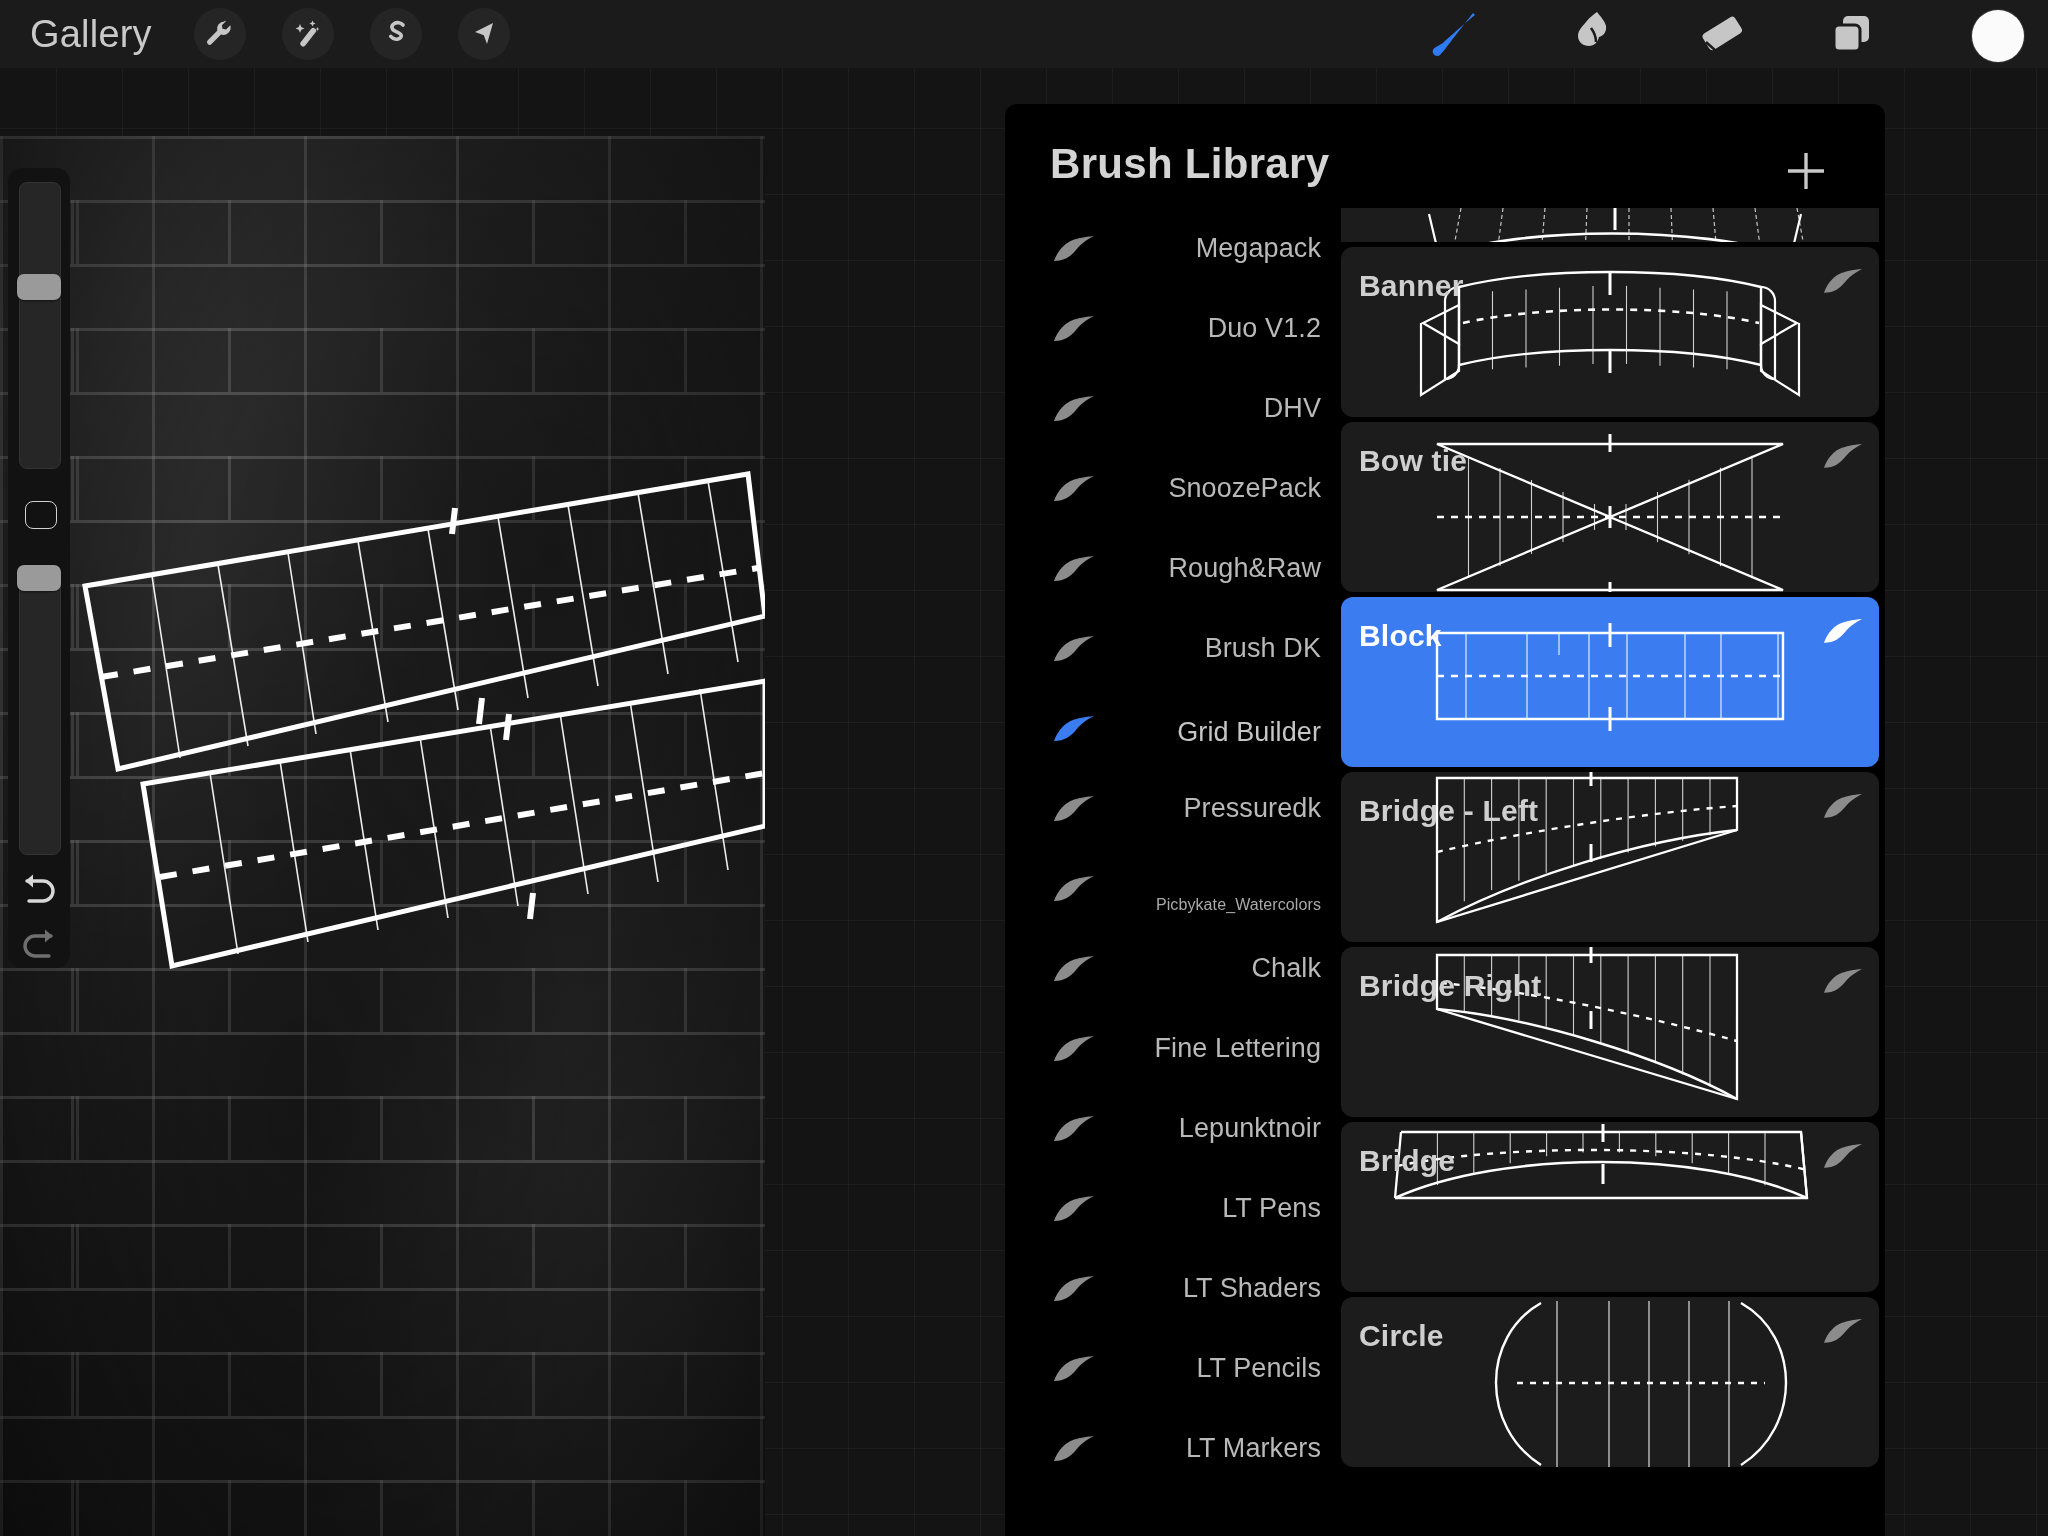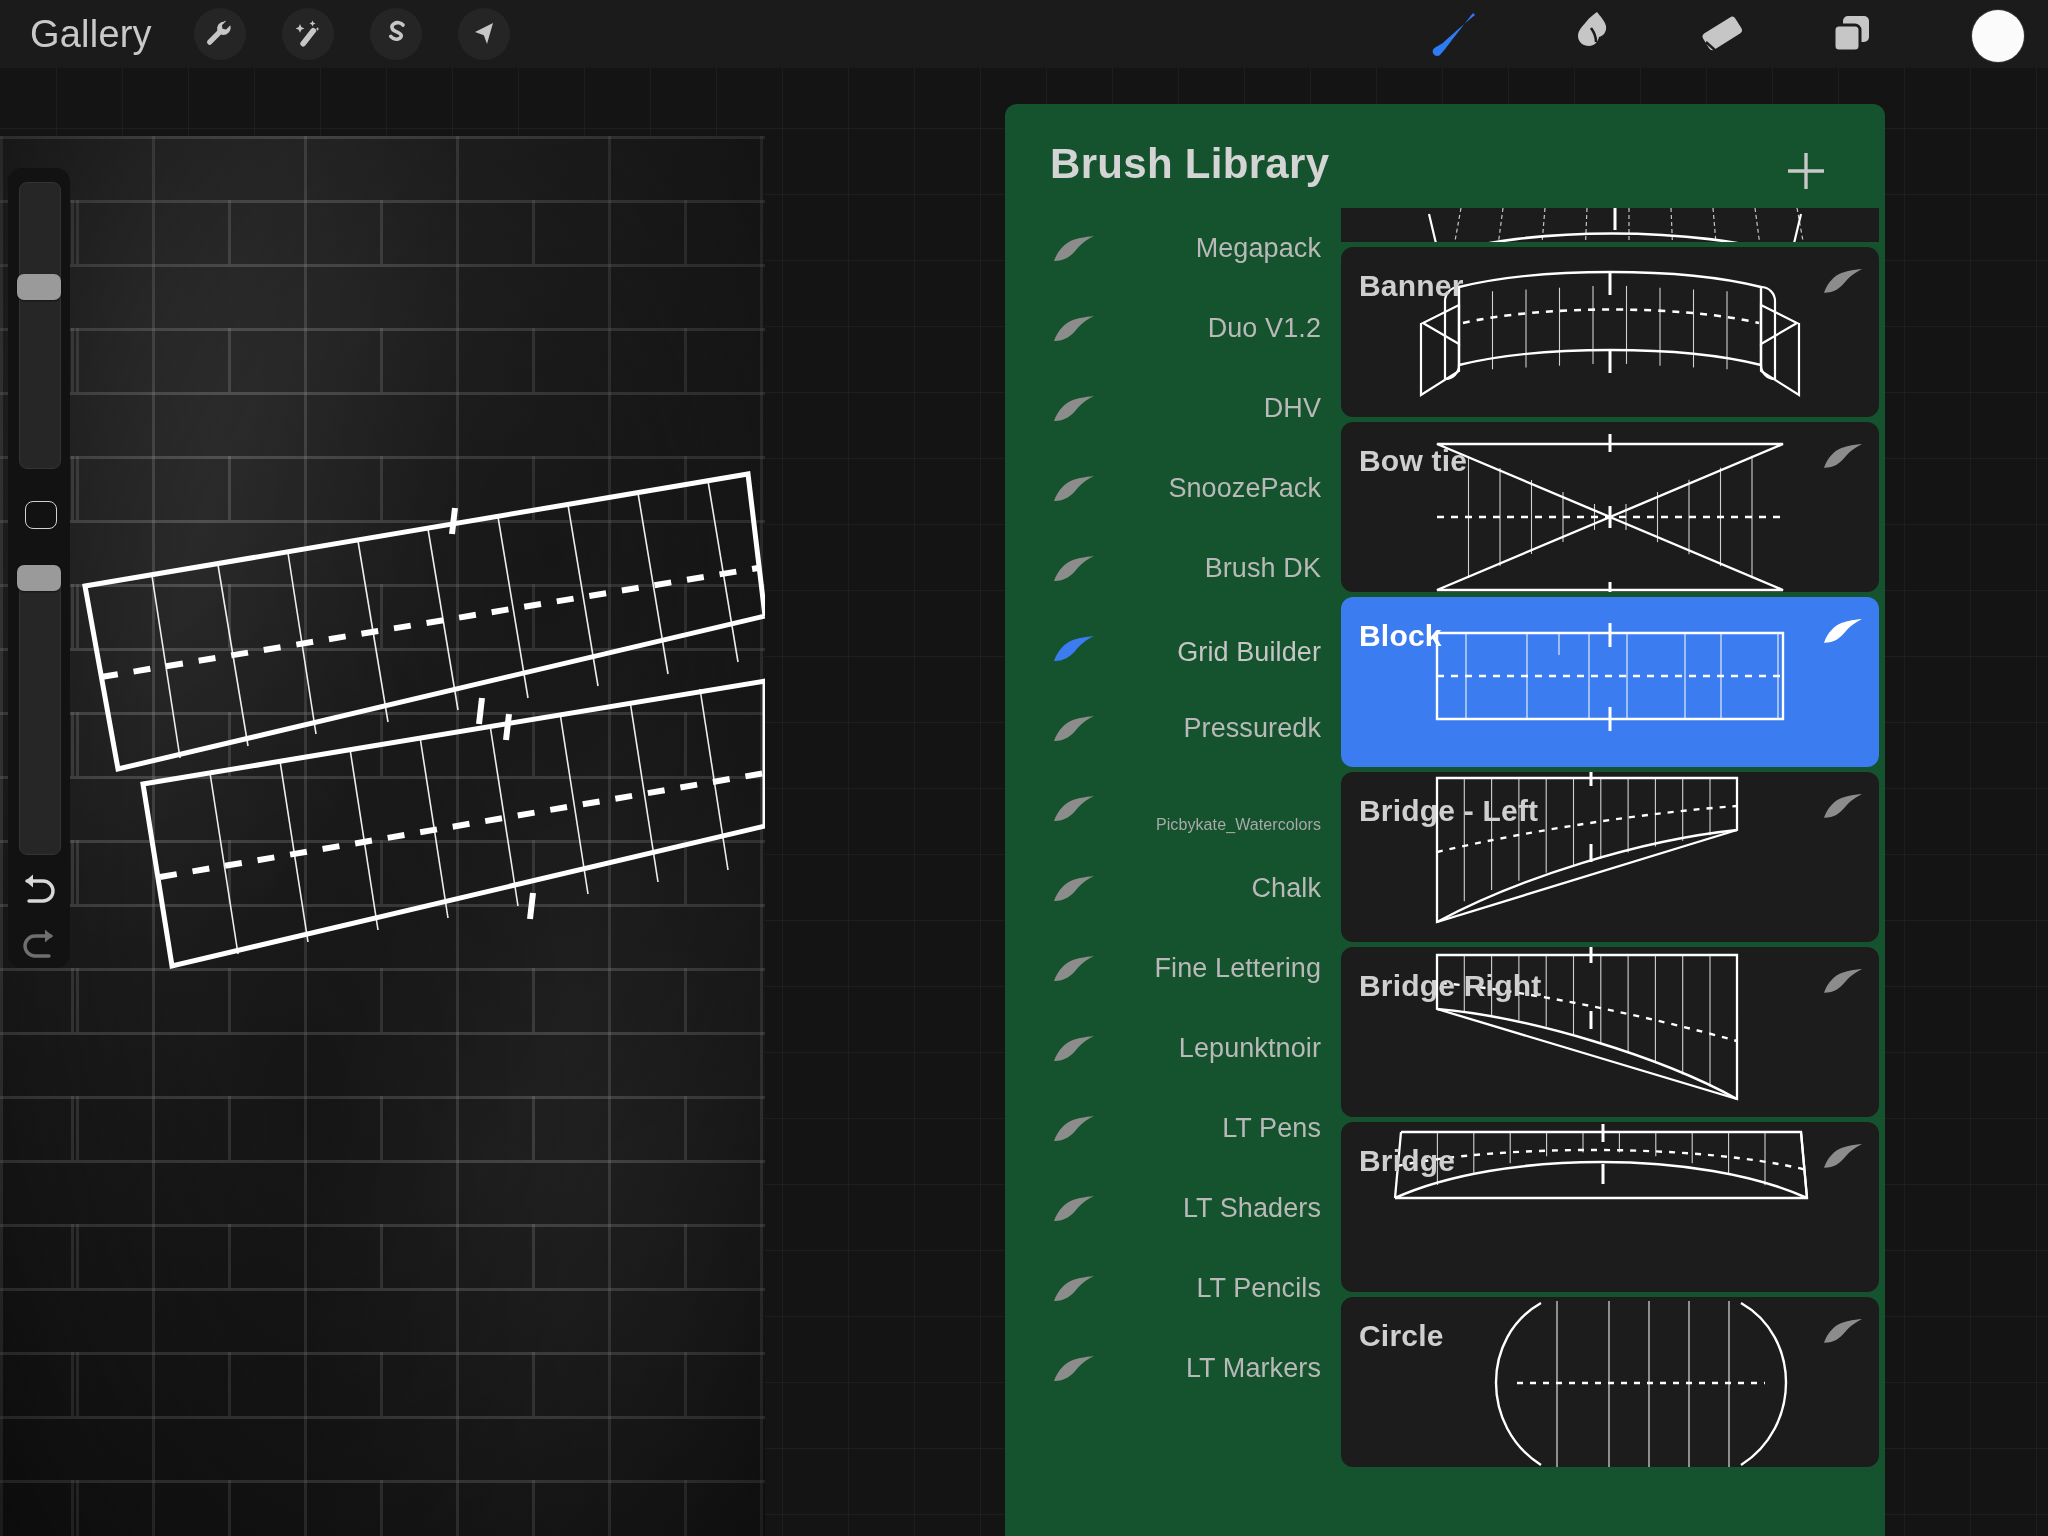--- a/index.html
+++ b/index.html
@@ -105,21 +105,21 @@
   }
   .mod-btn{
     position:absolute;left:17px;width:30px;height:26px;border-radius:8px;
     border:1.6px solid #d2d2d2;background:transparent;
   }
   .sb-arrow{position:absolute;left:10px;width:42px;height:42px;}
 
   
   .panel{
     position:absolute;left:1005px;top:104px;width:880px;height:1432px;
-    background:#14532d;border-radius:12px 12px 0 0;z-index:50;overflow:hidden;
+    background:#000000;border-radius:12px 12px 0 0;z-index:50;overflow:hidden;
   }
   .panel-title{
     position:absolute;left:45px;top:36px;
     font-size:42px;font-weight:bold;color:#d4d4d4;letter-spacing:.3px;
   }
   .plus-btn{position:absolute;right:56px;top:44px;width:46px;height:46px;}
   .panel-body{position:absolute;left:0;top:104px;width:880px;height:1328px;}
 
   
   .setlist{
@@ -328,20 +328,26 @@
             <span class="set-swoosh"><svg viewBox="0 0 42 30">
                 <path d="M1 27 C5 16 12 9 20 6 C26 4 31 3 41 2 C33 6 28 10 23 16 C18 22 12 27 1 27 Z" fill="#8c8c8c"></path>
               </svg></span>
             <span class="set-label">DHV</span>
           </div>
           <div class="set-item">
             <span class="set-swoosh"><svg viewBox="0 0 42 30">
                 <path d="M1 27 C5 16 12 9 20 6 C26 4 31 3 41 2 C33 6 28 10 23 16 C18 22 12 27 1 27 Z" fill="#8c8c8c"></path>
               </svg></span>
             <span class="set-label">SnoozePack</span>
+          </div>
+          <div class="set-item">
+            <span class="set-swoosh"><svg viewBox="0 0 42 30">
+                <path d="M1 27 C5 16 12 9 20 6 C26 4 31 3 41 2 C33 6 28 10 23 16 C18 22 12 27 1 27 Z" fill="#8c8c8c"></path>
+              </svg></span>
+            <span class="set-label">Rough&amp;Raw</span>
           </div>
           <div class="set-item">
             <span class="set-swoosh"><svg viewBox="0 0 42 30">
                 <path d="M1 27 C5 16 12 9 20 6 C26 4 31 3 41 2 C33 6 28 10 23 16 C18 22 12 27 1 27 Z" fill="#8c8c8c"></path>
               </svg></span>
             <span class="set-label">Brush DK</span>
           </div>
           <div class="set-item active">
             <span class="set-swoosh"><svg viewBox="0 0 42 30">
                 <path d="M1 27 C5 16 12 9 20 6 C26 4 31 3 41 2 C33 6 28 10 23 16 C18 22 12 27 1 27 Z" fill="#3b7cf0"></path>

